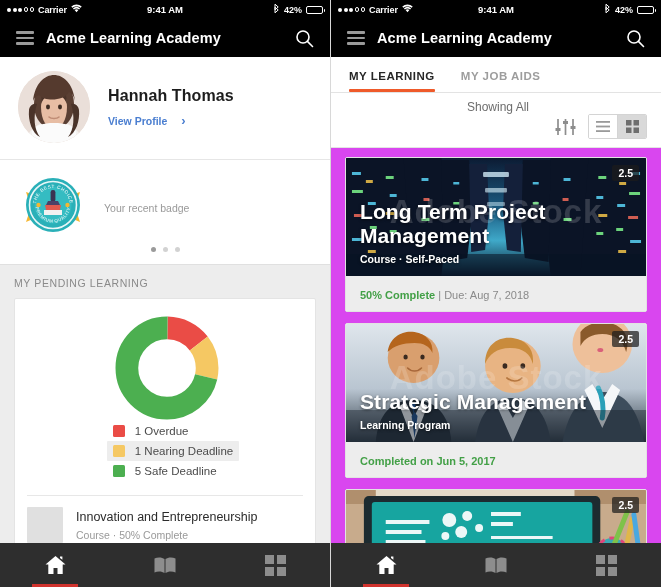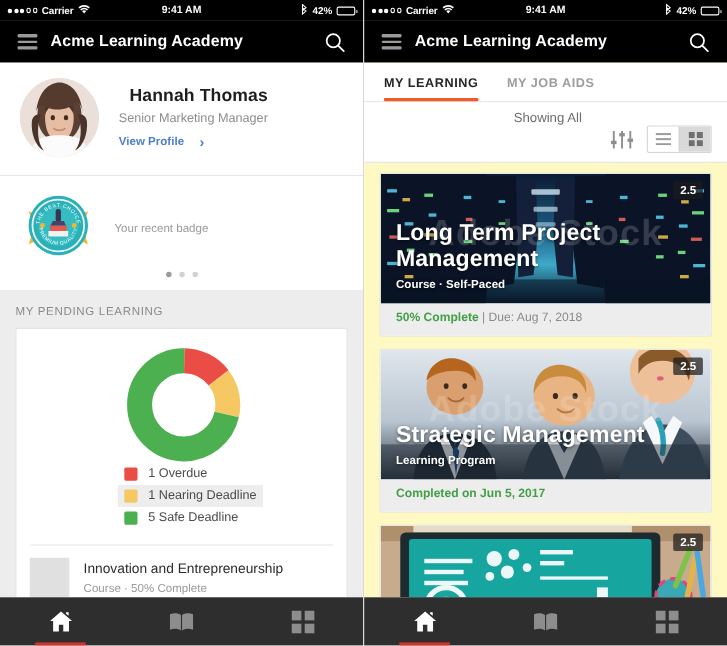--- a/index.html
+++ b/index.html
@@ -75,21 +75,21 @@
   .lg-sw{width:12px;height:12px;flex:0 0 12px;border-radius:1.5px;}
   .lg-label{font-size:11.5px;color:#4b4b4b;margin-left:10px;}
   .pend-sep{height:1px;background:#e7e7e7;margin:0 12px;}
   .pend-item{display:flex;align-items:center;padding:11px 12px 14px 12px;}
   .pend-thumb{width:36px;height:36px;flex:0 0 36px;background:#e0e0e0;border-radius:1px;}
   .pend-txt{margin-left:13px;}
   .pend-title{font-size:12.5px;color:#2b2b2b;}
   .pend-meta{font-size:10.5px;color:#9a9a9a;margin-top:5px;}
 
   
-  .rbody{position:absolute;top:57px;left:0;right:0;bottom:44px;background:#fef9c3;overflow:hidden;}
+  .rbody{position:absolute;top:57px;left:0;right:0;bottom:44px;background:#d946ef;overflow:hidden;}
   .tabs{display:flex;background:#fff;padding:0 18px;border-bottom:1px solid #e3e3e3;}
   .tab{padding:13px 0 10px 0;font-size:11.5px;font-weight:bold;color:#9d9d9d;letter-spacing:.5px;cursor:pointer;position:relative;}
   .tab+.tab{margin-left:26px;}
   .tab.active{color:#272727;}
   .tab.active:after{content:"";position:absolute;left:0;right:0;bottom:0;height:3px;background:#ef5a2a;border-radius:1px;}
   .filterbar{display:flex;align-items:center;background:#fff;padding:7px 14px 8px 18px;border-bottom:1px solid #e3e3e3;flex-direction:column;}
   .showing{font-size:12px;color:#6d6d6d;}
   .fb-right{margin-left:auto;display:flex;align-items:center;gap:12px;}
   .slider-ico{cursor:pointer;display:flex;}
   .segmented{display:flex;border:1px solid #d4d4d4;border-radius:2px;overflow:hidden;}
@@ -100,21 +100,21 @@
   .cards{padding:9px 14px 0 14px;}
   .course{background:#fff;margin-bottom:11px;border:1px solid #e2e2e2;border-radius:2px;overflow:hidden;}
   .course-img{height:118px;position:relative;overflow:hidden;}
   .rating{
     position:absolute;top:7px;right:7px;background:rgba(28,28,28,.72);color:#fff;
     font-size:10.5px;font-weight:bold;padding:2px 6px;border-radius:2px;
   }
   .c-overlay{position:absolute;left:0;right:0;bottom:0;padding:0 14px 11px 14px;}
   .c-title{color:#fff;font-size:21px;font-weight:bold;text-shadow:0 1px 3px rgba(0,0,0,.55);letter-spacing:.1px;}
   .c-sub{color:#fff;font-size:10.5px;font-weight:bold;margin-top:5px;text-shadow:0 1px 3px rgba(0,0,0,.55);}
-  .c-foot{padding:7px 14px 10px 14px;background:#ededed;font-size:11px;}
+  .c-foot{padding:13px 14px 10px 14px;background:#ededed;font-size:11px;}
   .c-prog{color:#43a047;font-weight:bold;}
   .c-due{color:#8a8a8a;}
   .wmark{
     position:absolute;left:0;right:0;top:46%;transform:translateY(-50%);
     text-align:center;color:rgba(255,255,255,.17);font-size:33px;font-weight:bold;
     letter-spacing:1px;pointer-events:none;white-space:nowrap;
   }
 
   
   .bottomnav{
@@ -196,21 +196,20 @@
               <ellipse cx="42" cy="36" rx="2" ry="2.4" fill="#3d2b22"></ellipse>
               <path d="M31 46c2 2 8 2 10 0" stroke="#c08d76" stroke-width="1.6" fill="none" stroke-linecap="round"></path>
               <path d="M14 60c4-6 11-8 22-8s18 2 22 8v14H14z" fill="#fbfbfb"></path>
               <path d="M19 33c-4 12-3 26 3 33-8-4-12-16-11-27 .5-4 4-7 8-6z" fill="#4a3329"></path>
               <path d="M53 33c4 12 3 26-3 33 8-4 12-16 11-27-.5-4-4-7-8-6z" fill="#4a3329"></path>
             </g>
           </svg>
         </div>
         <div class="pinfo">
           <div class="pname">Hannah Thomas</div>
-          <div class="prole">Senior Marketing Manager</div>
           <div class="pview">
             <span class="pview-label">View Profile</span>
             <span class="pview-chev">›</span>
           </div>
         </div>
       </div>
 
       <div class="badge-card">
         <div class="badge-row">
           <div class="badge-art">

